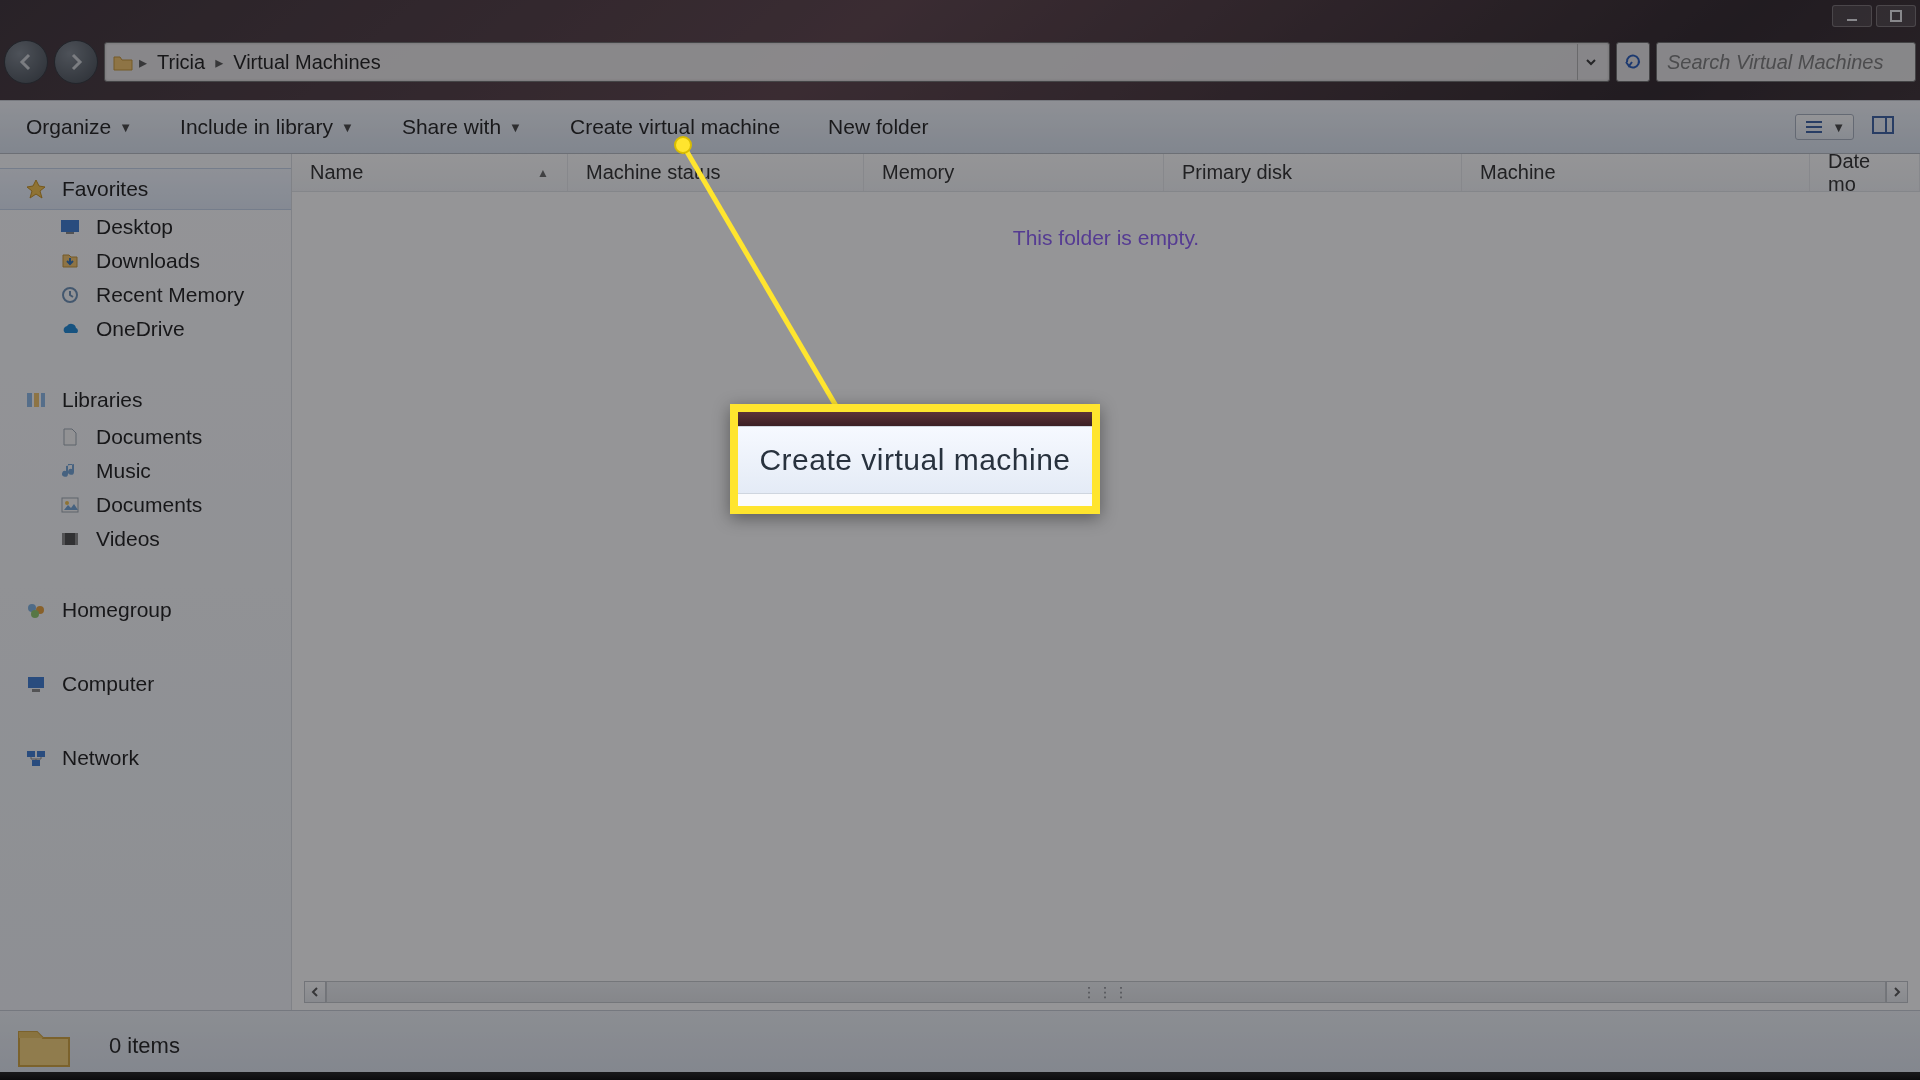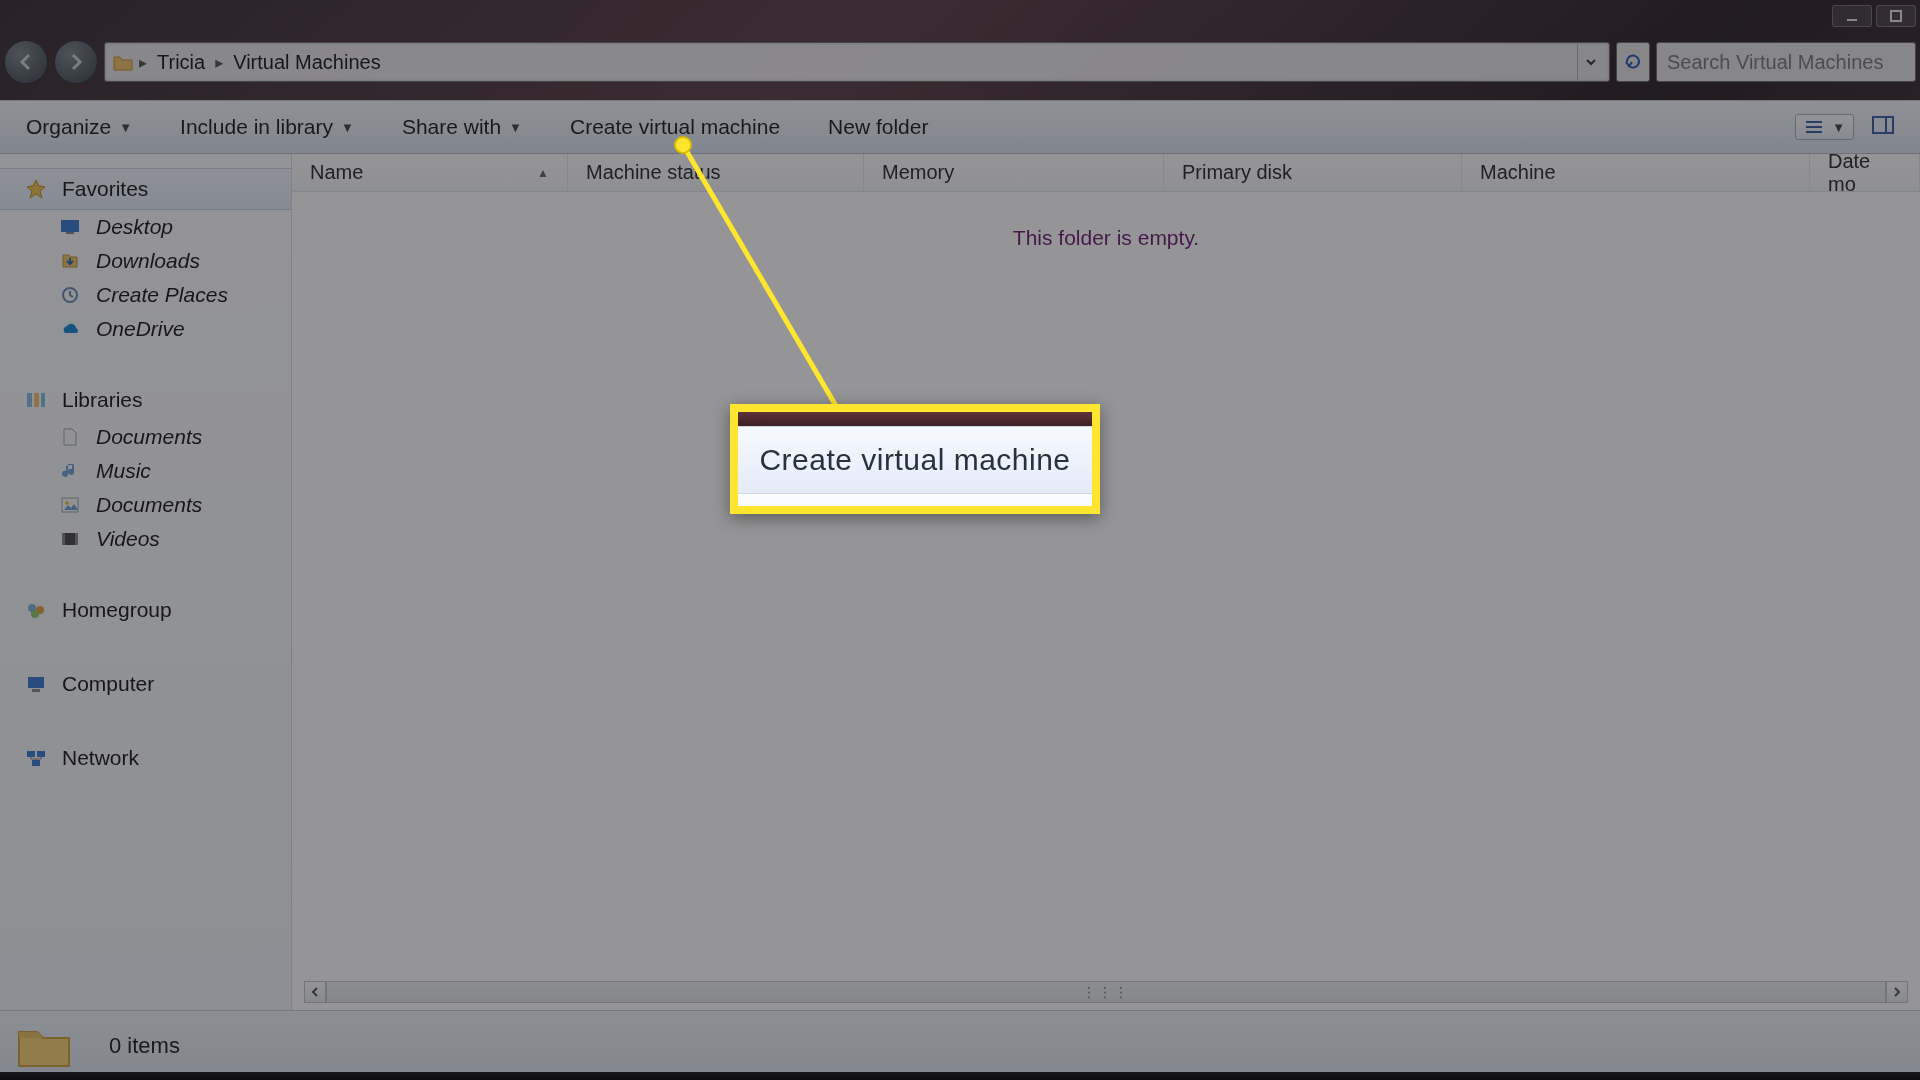--- a/index.html
+++ b/index.html
@@ -54,21 +54,21 @@
   }
   .refresh-box {
     width:34px; height:40px; background:rgba(255,255,255,0.88);
     border:1px solid #6c6c6c; border-radius:3px; display:flex; align-items:center; justify-content:center;
   }
   .refresh-box svg { stroke:#2458b8; fill:#2458b8; }
   .search-box {
     width:260px; height:40px; background:rgba(255,255,255,0.88);
     border:1px solid #6c6c6c; border-radius:3px;
     display:flex; align-items:center; padding:0 10px;
-    color:#7a7a7a; font-size:20px; 
+    color:#7a7a7a; font-size:20px; font-style:italic;
   }
 
   
   .toolbar {
     position:absolute; left:0; right:0; top:100px; height:54px;
     background:linear-gradient(#f3f6fb,#dbe4f0);
     border-top:1px solid #c8cdd4; border-bottom:1px solid #b5bac1;
     display:flex; align-items:center; padding:0 26px; gap:48px;
     font-size:21px; color:#1e1e1e;
   }
@@ -90,34 +90,34 @@
   
   .sidebar {
     width:292px; border-right:1px solid #d9dde2;
     background:linear-gradient(#fcfdff,#f2f5f9);
     padding-top:14px; font-size:21px; color:#1a1a1a;
   }
   .side-header {
     padding:8px 20px 8px 24px; display:flex; align-items:center; gap:14px;
   }
   .side-header.fav { background:linear-gradient(#f3f7ff,#e2ebf8); border:1px solid #c5d4ea; border-left:none; border-right:none; }
-  .side-item { padding:5px 20px 5px 58px; display:flex; align-items:center; gap:14px;font-style:italic; }
+  .side-item { padding:5px 20px 5px 58px; display:flex; align-items:center; gap:14px; }
   .side-spacer { height:34px; }
   .ico { width:24px; height:24px; flex-shrink:0; display:inline-flex; align-items:center; justify-content:center; }
 
   
   .content { flex:1; display:flex; flex-direction:column; position:relative; }
   .col-headers {
     height:38px; border-bottom:1px solid #e1e4e8;
     display:flex; align-items:center; font-size:20px; color:#2c2c2c;
     background:linear-gradient(#ffffff,#f3f5f8);
   }
   .colh { padding:0 18px; border-right:1px solid #e6e8eb; height:100%; display:flex; align-items:center; }
   .colh .sort { margin-left:auto; font-size:12px; color:#666; }
-  .empty-msg { text-align:center; color:#701a75; font-size:21px; padding-top:34px; }
+  .empty-msg { text-align:center; color:#8b5cf6; font-size:21px; padding-top:34px; }
   .hscroll {
     position:absolute; left:12px; right:12px; bottom:6px; height:24px;
     display:flex; align-items:center;
   }
   .hscroll .arrow {
     width:22px; height:22px; border:1px solid #bfc3c8; background:linear-gradient(#fdfeff,#e8ebef);
     display:flex; align-items:center; justify-content:center;
   }
   .hscroll .track {
     flex:1; height:22px; border:1px solid #c3c6cb; background:linear-gradient(#eef0f3,#e2e5e9);
@@ -288,21 +288,21 @@
         </span>
       <span>Downloads</span>
     </div>
     <div class="side-item">
       <span class="ico">
           <svg width="20" height="20">
             <circle cx="10" cy="10" r="7" fill="none" stroke="#6a8fb5" stroke-width="2"></circle>
             <polyline points="10,6 10,10 13,12" fill="none" stroke="#6a8fb5" stroke-width="2"></polyline>
           </svg>
         </span>
-      <span>Create Places</span>
+      <span>Recent Memory</span>
     </div>
     <div class="side-item">
       <span class="ico">
           <svg width="22" height="16">
             <path d="M6 12a4 4 0 0 1 2-7 5 5 0 0 1 9 2 3 3 0 0 1 1 5z" fill="#1b88d6"></path>
           </svg>
         </span>
       <span>OneDrive</span>
     </div>
 

